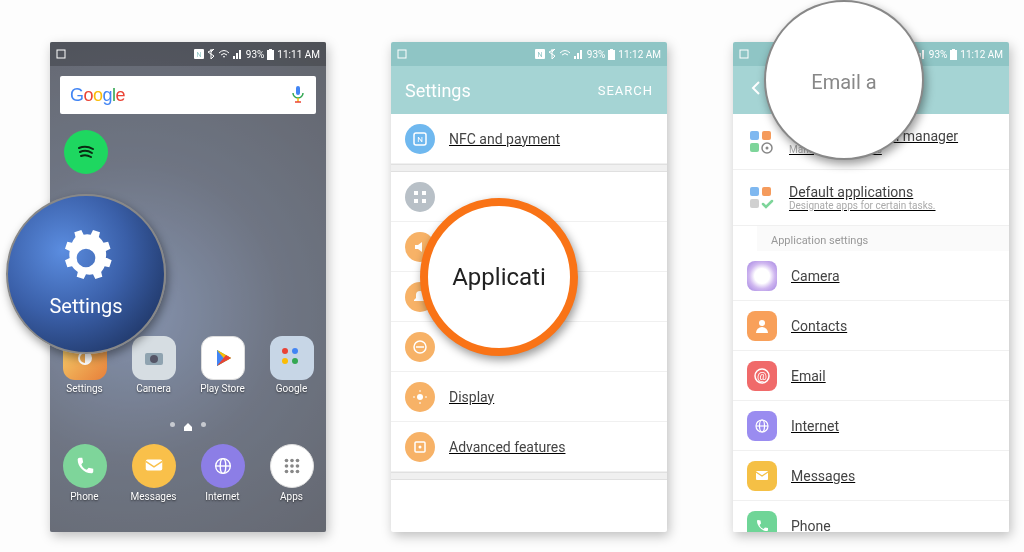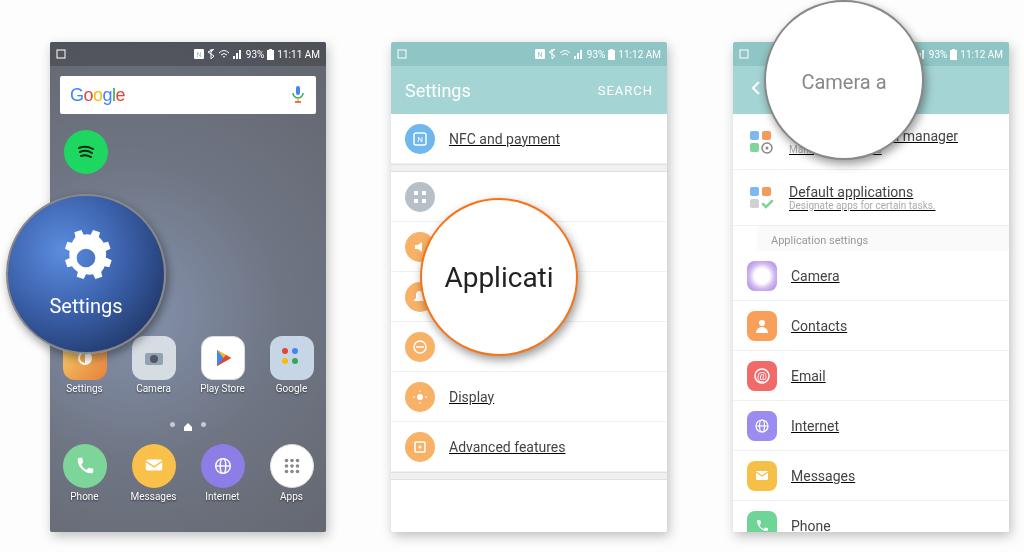--- a/index.html
+++ b/index.html
@@ -105,24 +105,24 @@
   .row .ico { width:30px; height:30px; border-radius:50%; display:flex; align-items:center; justify-content:center; flex-shrink:0;}
   .row .txt { flex:1;text-decoration:underline; }
   .row .main { font-size:14px; color:#444; }
   .row .sub { font-size:10px; color:#aaa; }
   .row .sq { border-radius:8px; }
   .row-tall { height:56px; }
 
   
   .callout2 {
     position:absolute; left:420px; top:198px; width:158px; height:158px; z-index:20;
-    border-radius:50%; border:2px solid #f97316; background:#fff;
+    border-radius:50%; border:8px solid #f97316; background:#fff;
     display:flex; align-items:center; justify-content:center;
     box-shadow: 2px 4px 10px rgba(0,0,0,0.4);
-    font-size:28px; color:#222; overflow:hidden;
+    font-size:24px; color:#222; overflow:hidden;
   }
   
   .callout3 {
     position:absolute; left:764px; top:0px; width:160px; height:160px; z-index:20;
     border-radius:50%; border:2px solid #888; background:#fff;
     display:flex; flex-direction:column; align-items:center; justify-content:center;
     box-shadow: 2px 4px 10px rgba(0,0,0,0.4);
     overflow:hidden;
   }
   .callout3 .l1{font-size:28px;color:#222;}
@@ -581,14 +581,14 @@
         </div>
       <div class="txt">
           <div class="main">Phone</div>
         </div>
     </div>
 
   </div>
 </div>
 
 <div class="callout3">
-  <div class="l2">Camera a</div>
+  <div class="l2">Email a</div>
 </div>
 
 </body></html>

